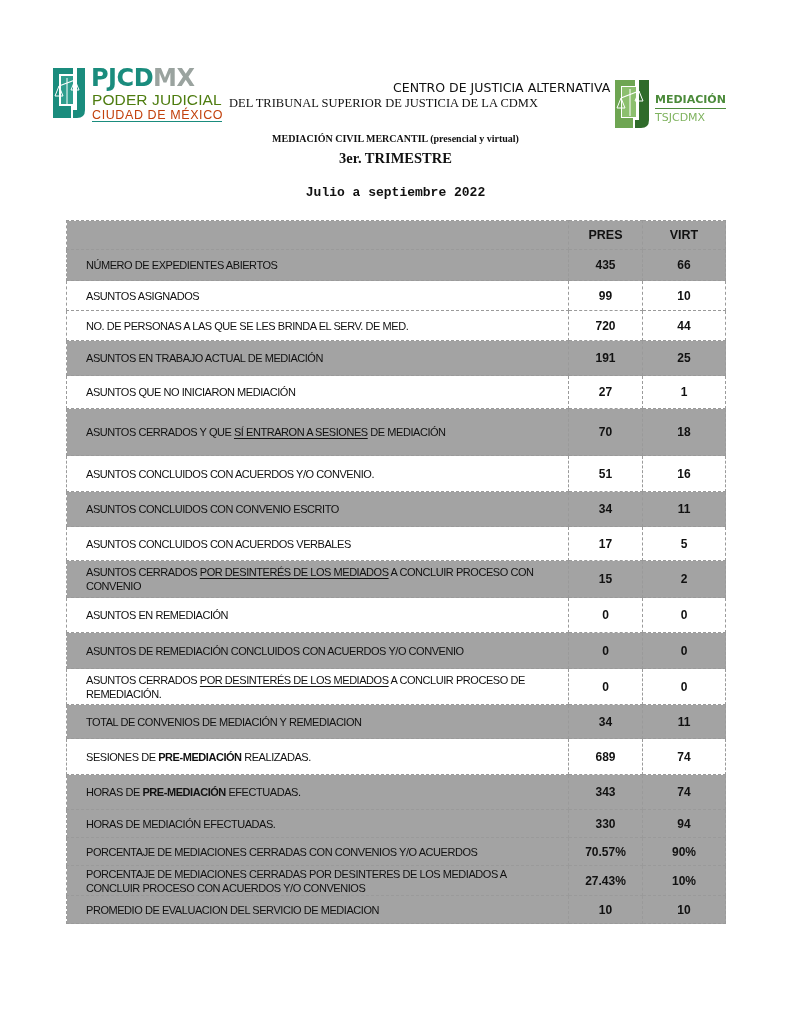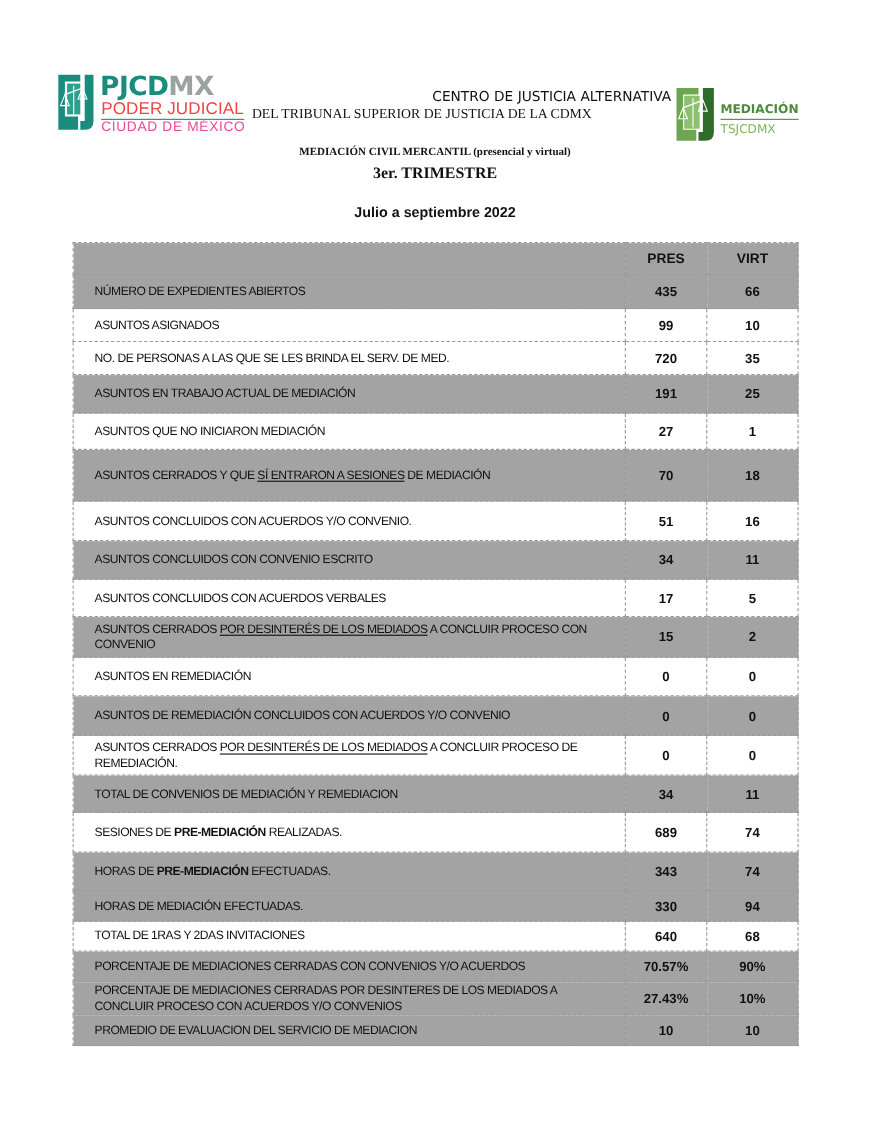--- a/index.html
+++ b/index.html
@@ -3,34 +3,34 @@
 <meta charset="utf-8">
 <style>
   html, body { margin: 0; padding: 0; background: #ffffff; }
   body { width: 791px; height: 1024px; position: relative; overflow: hidden; font-family: "DejaVu Sans", sans-serif; color: #111; }
 
   
   .logo-left { position: absolute; left: 51px; top: 66px; width: 160px; height: 56px; }
   .logo-left .mark { position: absolute; left: 0; top: 0; width: 36px; height: 54px; }
   .logo-left .brand { position: absolute; left: 40px; top: -2px; font-family: "DejaVu Sans", sans-serif; font-weight: bold; font-size: 24px; letter-spacing: -0.5px; color: #1a8c7d; line-height: 28px; }
   .logo-left .brand .gray { color: #9aa39f; }
-  .logo-left .sub1 { position: absolute; left: 41px; top: 26px; font-family: "Liberation Sans", sans-serif; font-size: 15.5px; color: #ef4444; letter-spacing: 0.1px; line-height: 16px; border-bottom: 1px solid #1a8c7d; padding-bottom: 0; white-space: nowrap; }
-  .logo-left .sub2 { position: absolute; left: 41px; top: 43px; font-family: "Liberation Sans", sans-serif; font-size: 12.5px; color: #ec4899; letter-spacing: 0.6px; line-height: 13px; white-space: nowrap; }
+  .logo-left .sub1 { position: absolute; left: 41px; top: 26px; font-family: "Liberation Sans", sans-serif; font-size: 15.5px; color: #4d7c0f; letter-spacing: 0.1px; line-height: 16px; border-bottom: 1px solid #1a8c7d; padding-bottom: 13px; white-space: nowrap; }
+  .logo-left .sub2 { position: absolute; left: 41px; top: 43px; font-family: "Liberation Sans", sans-serif; font-size: 12.5px; color: #c2410c; letter-spacing: 0.6px; line-height: 13px; white-space: nowrap; }
 
   .logo-right { position: absolute; left: 613px; top: 78px; width: 120px; height: 52px; }
   .logo-right .mark { position: absolute; left: 0; top: 0; width: 38px; height: 52px; }
   .logo-right .t1 { position: absolute; left: 42px; top: 15px; font-family: "DejaVu Sans", sans-serif; font-weight: bold; font-size: 11px; color: #4c8b3b; border-bottom: 1px solid #4c8b3b; padding-bottom: 2px; white-space: nowrap; }
   .logo-right .t2 { position: absolute; left: 42px; top: 33px; font-family: "DejaVu Sans", sans-serif; font-size: 11px; color: #7fb35f; white-space: nowrap; }
 
   .hdr-line1 { position: absolute; left: 393px; top: 80px; font-family: "DejaVu Sans", sans-serif; font-size: 12.5px; color: #111; white-space: nowrap; }
   .hdr-line2 { position: absolute; left: 229px; top: 96px; font-family: Liberation Serif, serif; font-size: 12.5px; color: #111; white-space: nowrap; }
 
   .title1 { position: absolute; left: 0; width: 791px; top: 133px; text-align: center; font-family: "Liberation Serif", serif; font-weight: bold; font-size: 10px; }
   .title2 { position: absolute; left: 0; width: 791px; top: 150px; text-align: center; font-family: Liberation Serif, serif; font-weight: bold; font-size: 14.5px; }
-  .period { position: absolute; left: 0; width: 791px; top: 185px; text-align: center; font-family: Liberation Sans, sans-serif; font-weight: bold; font-size: 13px; }
+  .period { position: absolute; left: 0; width: 791px; top: 185px; text-align: center; font-family: Liberation Mono, monospace; font-weight: bold; font-size: 13px; }
 
   
   .stats-table { position: absolute; left: 66px; top: 220px; width: 659px; border-collapse: collapse; table-layout: fixed; }
   .stats-table td, .stats-table th { border: 1px dashed #9a9a9a; padding: 0; vertical-align: middle; }
   .stats-table col.c1 { width: 502px; }
   .stats-table col.c2 { width: 74px; }
   .stats-table col.c3 { width: 83px; }
   .stats-table tr.shade td, .stats-table tr.shade th { background: #a3a3a3; }
   .stats-table th { font-family: "Liberation Sans", sans-serif; font-weight: bold; font-size: 12.5px; text-align: center; }
   .stats-table td.label { font-family: Liberation Sans, sans-serif; font-size: 11px; letter-spacing: -0.45px; padding-left: 19px; padding-right: 10px; line-height: 14px; color: #111; }
@@ -95,21 +95,21 @@
         <td class="num">66</td>
       </tr>
       <tr style="height: 30px;">
         <td class="label">ASUNTOS  ASIGNADOS</td>
         <td class="num">99</td>
         <td class="num">10</td>
       </tr>
       <tr style="height: 30px;">
         <td class="label">NO. DE PERSONAS A LAS QUE SE LES BRINDA EL SERV. DE MED.</td>
         <td class="num">720</td>
-        <td class="num">35</td>
+        <td class="num">44</td>
       </tr>
       <tr class="shade" style="height: 35px;">
         <td class="label">ASUNTOS EN TRABAJO ACTUAL DE MEDIACIÓN</td>
         <td class="num">191</td>
         <td class="num">25</td>
       </tr>
       <tr style="height: 33px;">
         <td class="label">ASUNTOS QUE NO INICIARON MEDIACIÓN</td>
         <td class="num">27</td>
         <td class="num">1</td>
@@ -167,25 +167,20 @@
       <tr class="shade" style="height: 35px;">
         <td class="label"><span>HORAS DE  </span><b>PRE-MEDIACIÓN</b><span> EFECTUADAS.</span></td>
         <td class="num">343</td>
         <td class="num">74</td>
       </tr>
       <tr class="shade" style="height: 28px;">
         <td class="label">HORAS DE MEDIACIÓN EFECTUADAS.</td>
         <td class="num">330</td>
         <td class="num">94</td>
       </tr>
-      <tr style="height: 27px;">
-        <td class="label">TOTAL DE 1RAS Y 2DAS INVITACIONES</td>
-        <td class="num">640</td>
-        <td class="num">68</td>
-      </tr>
       <tr class="shade" style="height: 28px;">
         <td class="label">PORCENTAJE DE MEDIACIONES CERRADAS CON CONVENIOS Y/O ACUERDOS</td>
         <td class="num">70.57%</td>
         <td class="num">90%</td>
       </tr>
       <tr class="shade" style="height: 30px;">
         <td class="label">PORCENTAJE DE MEDIACIONES CERRADAS POR DESINTERES DE LOS MEDIADOS A CONCLUIR PROCESO CON ACUERDOS Y/O CONVENIOS</td>
         <td class="num">27.43%</td>
         <td class="num">10%</td>
       </tr>

